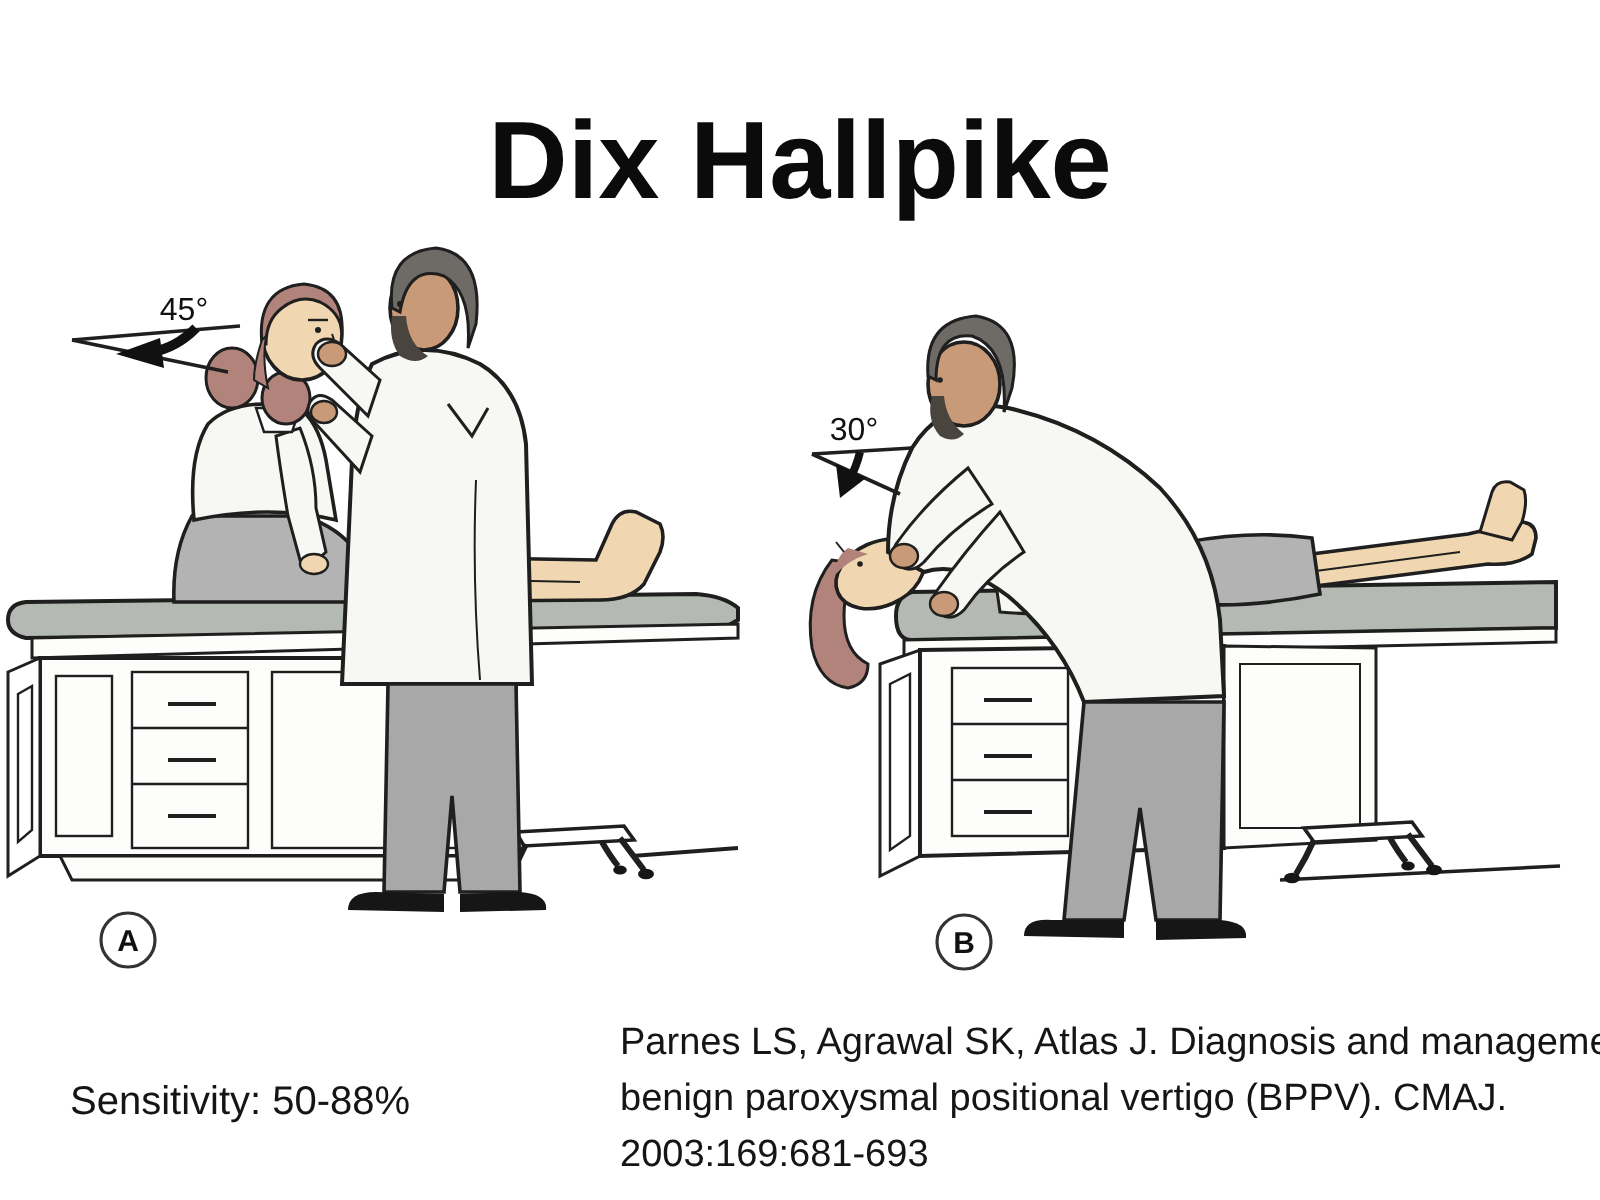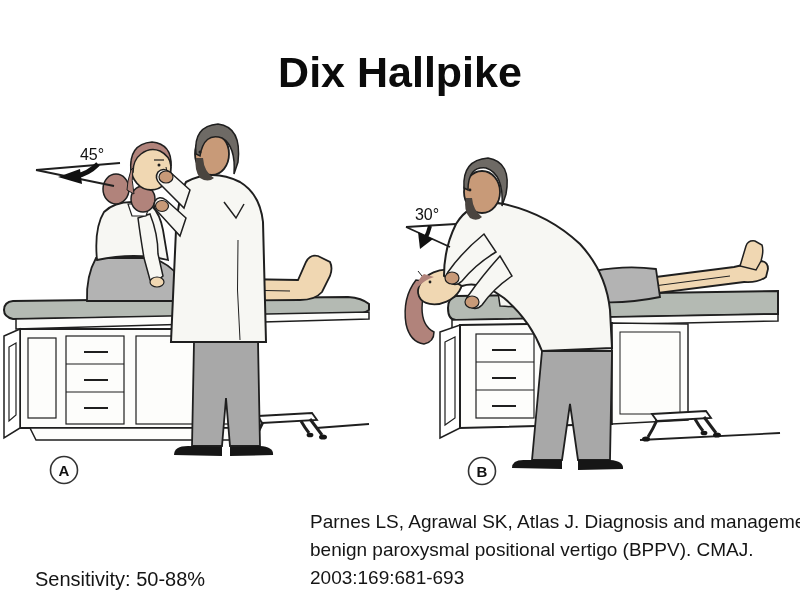--- a/index.html
+++ b/index.html
@@ -2,29 +2,28 @@
 <html><head>
 <meta charset="utf-8">
 <style>
   html,body{margin:0;padding:0;background:#fff;}
   .slide{
     position:relative;width:800px;height:600px;background:#ffffff;
     overflow:hidden;font-family:"Liberation Sans",sans-serif;color:#111;
   }
   .title{
     position:absolute;top:48px;left:0;width:800px;text-align:center;
-    font-size:43px;font-weight:600;color:#0b0b0b;letter-spacing:0;
+    font-size:55px;font-weight:600;color:#0b0b0b;letter-spacing:0;
   }
   .panel{position:absolute;}
   .panel-a{left:0;top:110px;width:400px;height:380px;}
   .panel-b{left:400px;top:130px;width:400px;height:360px;}
   .sensitivity{
     position:absolute;left:35px;top:540px;font-size:20px;color:#151515;
     white-space:nowrap;
-    margin-top:28px;
   }
   .citation{position:absolute;left:310px;top:508px;font-size:19px;line-height:28px;color:#151515;}
   .citation div{white-space:nowrap;}
   svg{display:block;}
   svg text{font-family:"Liberation Sans",sans-serif;}
   .angle-text{font-size:16px;fill:#111;}
   .badge-text{font-size:15px;font-weight:bold;fill:#111;}
 </style>
 </head>
 <body>

